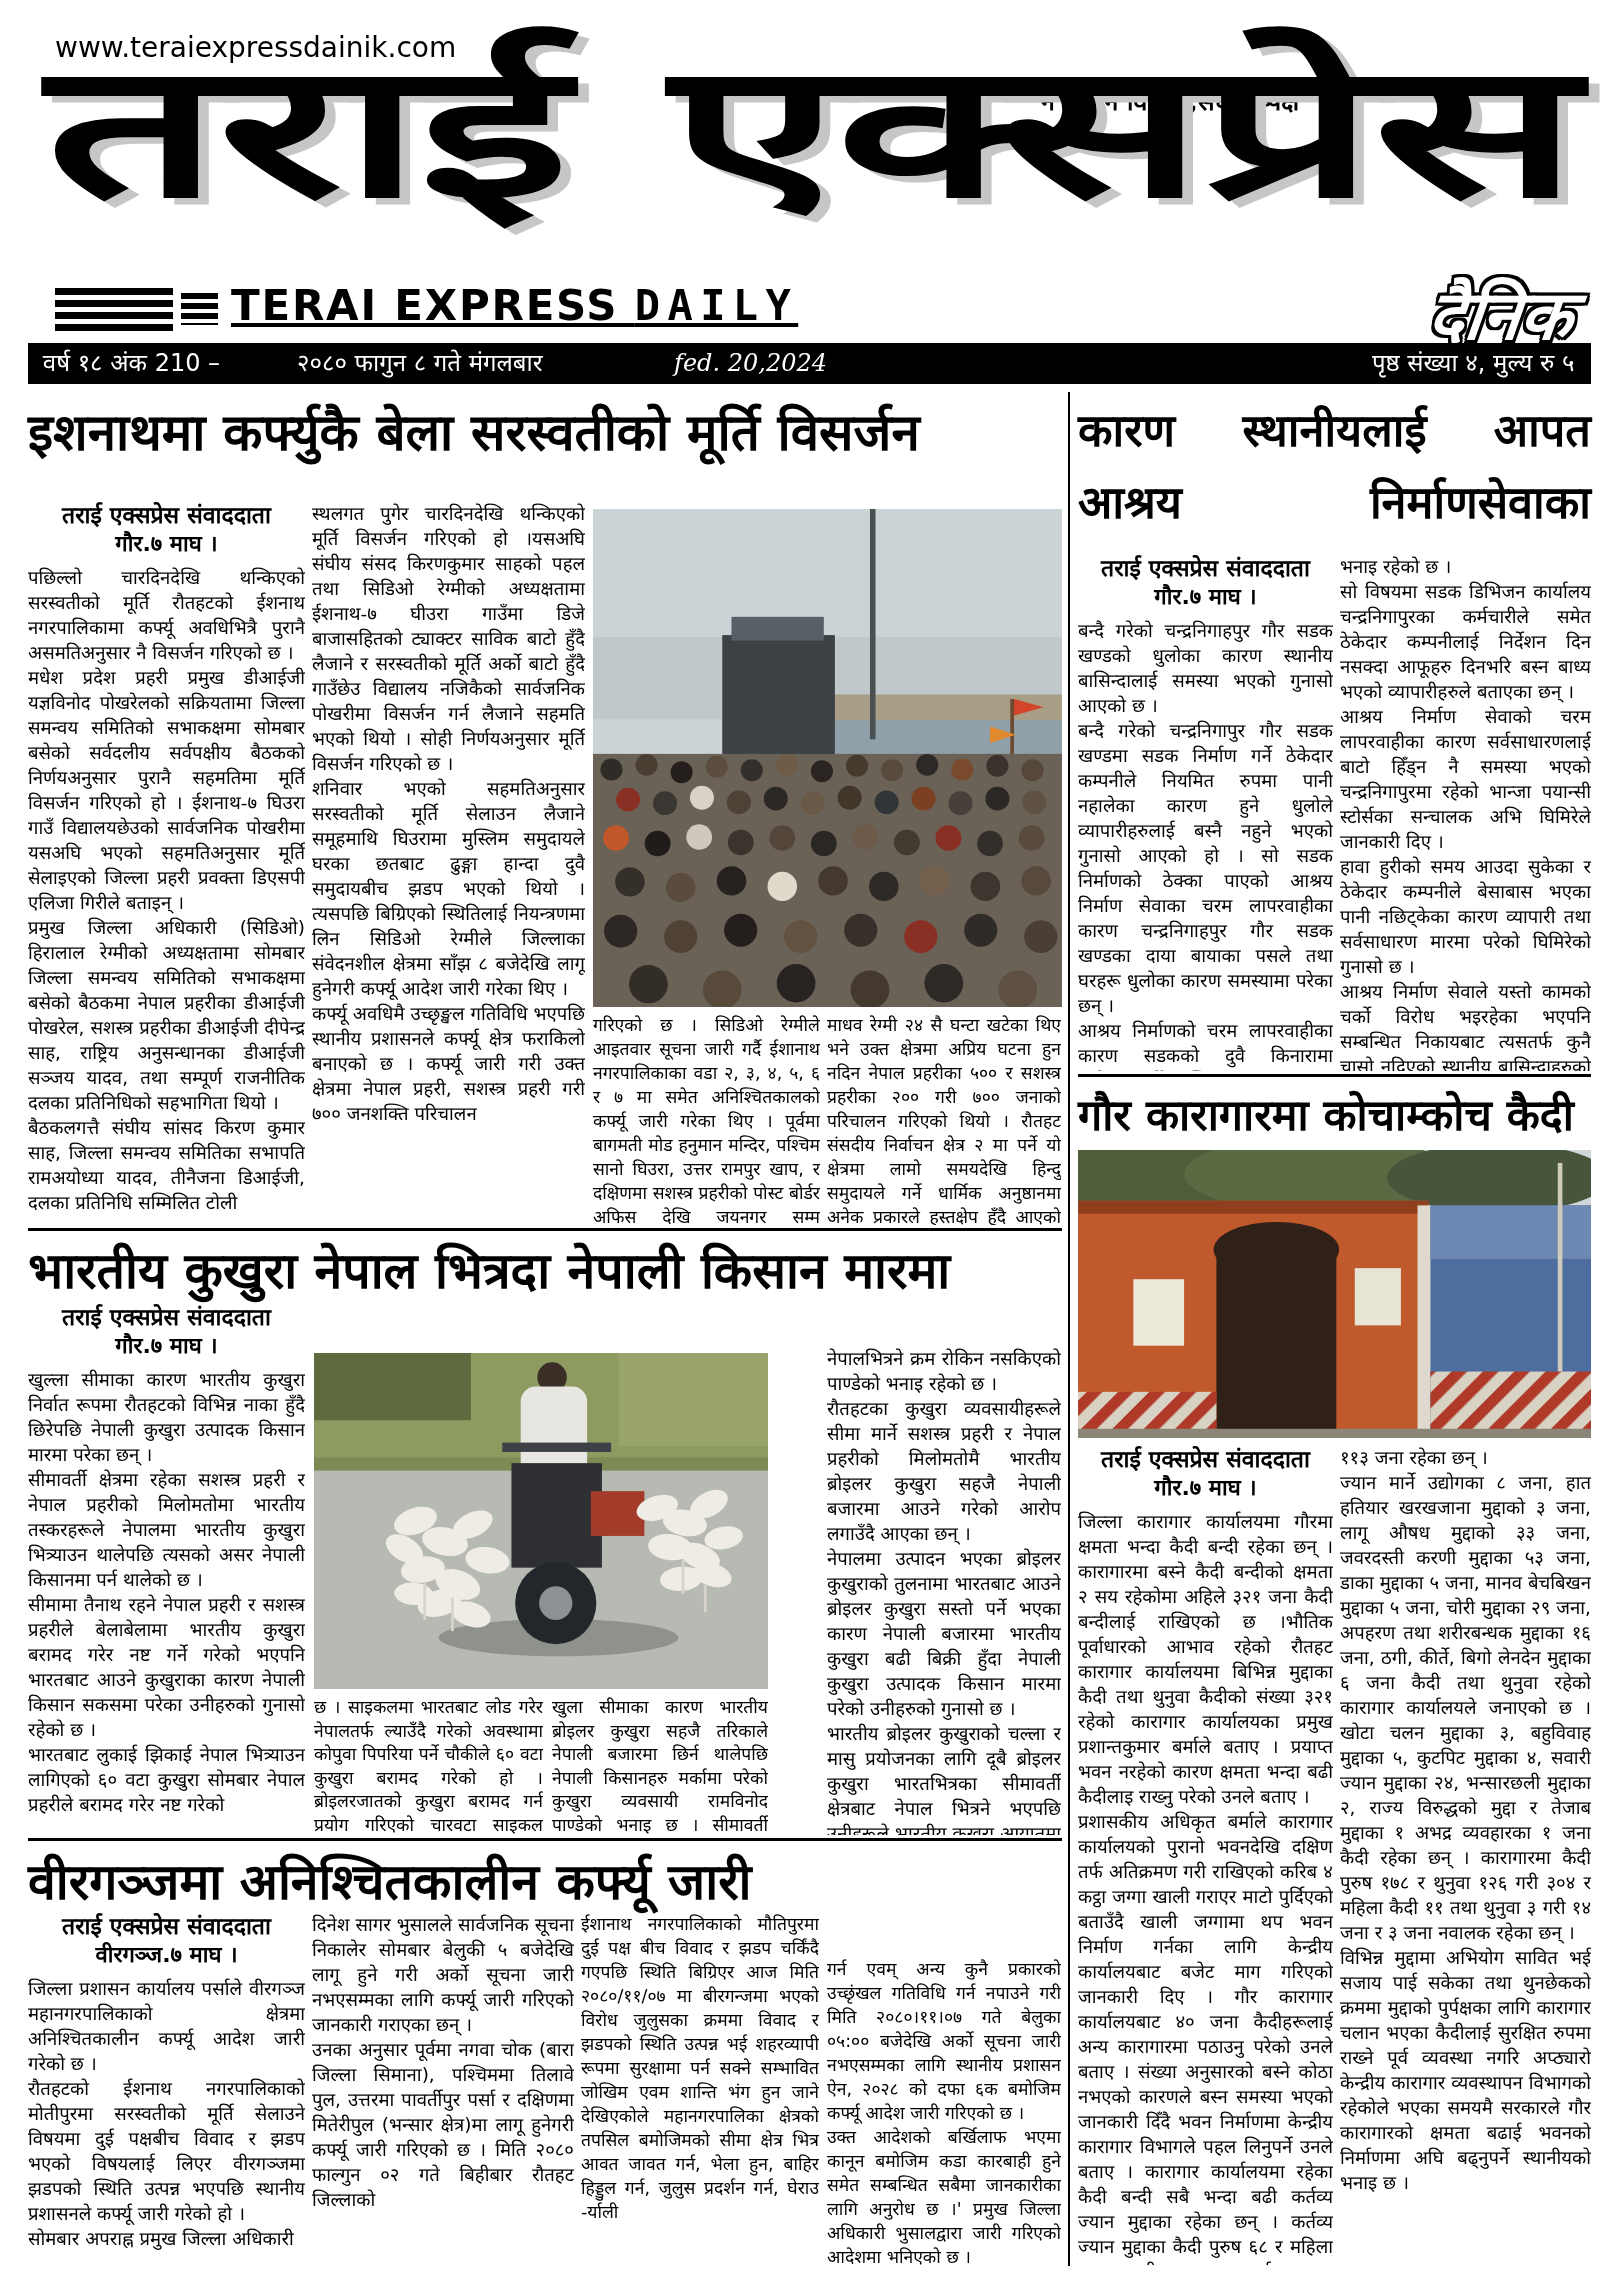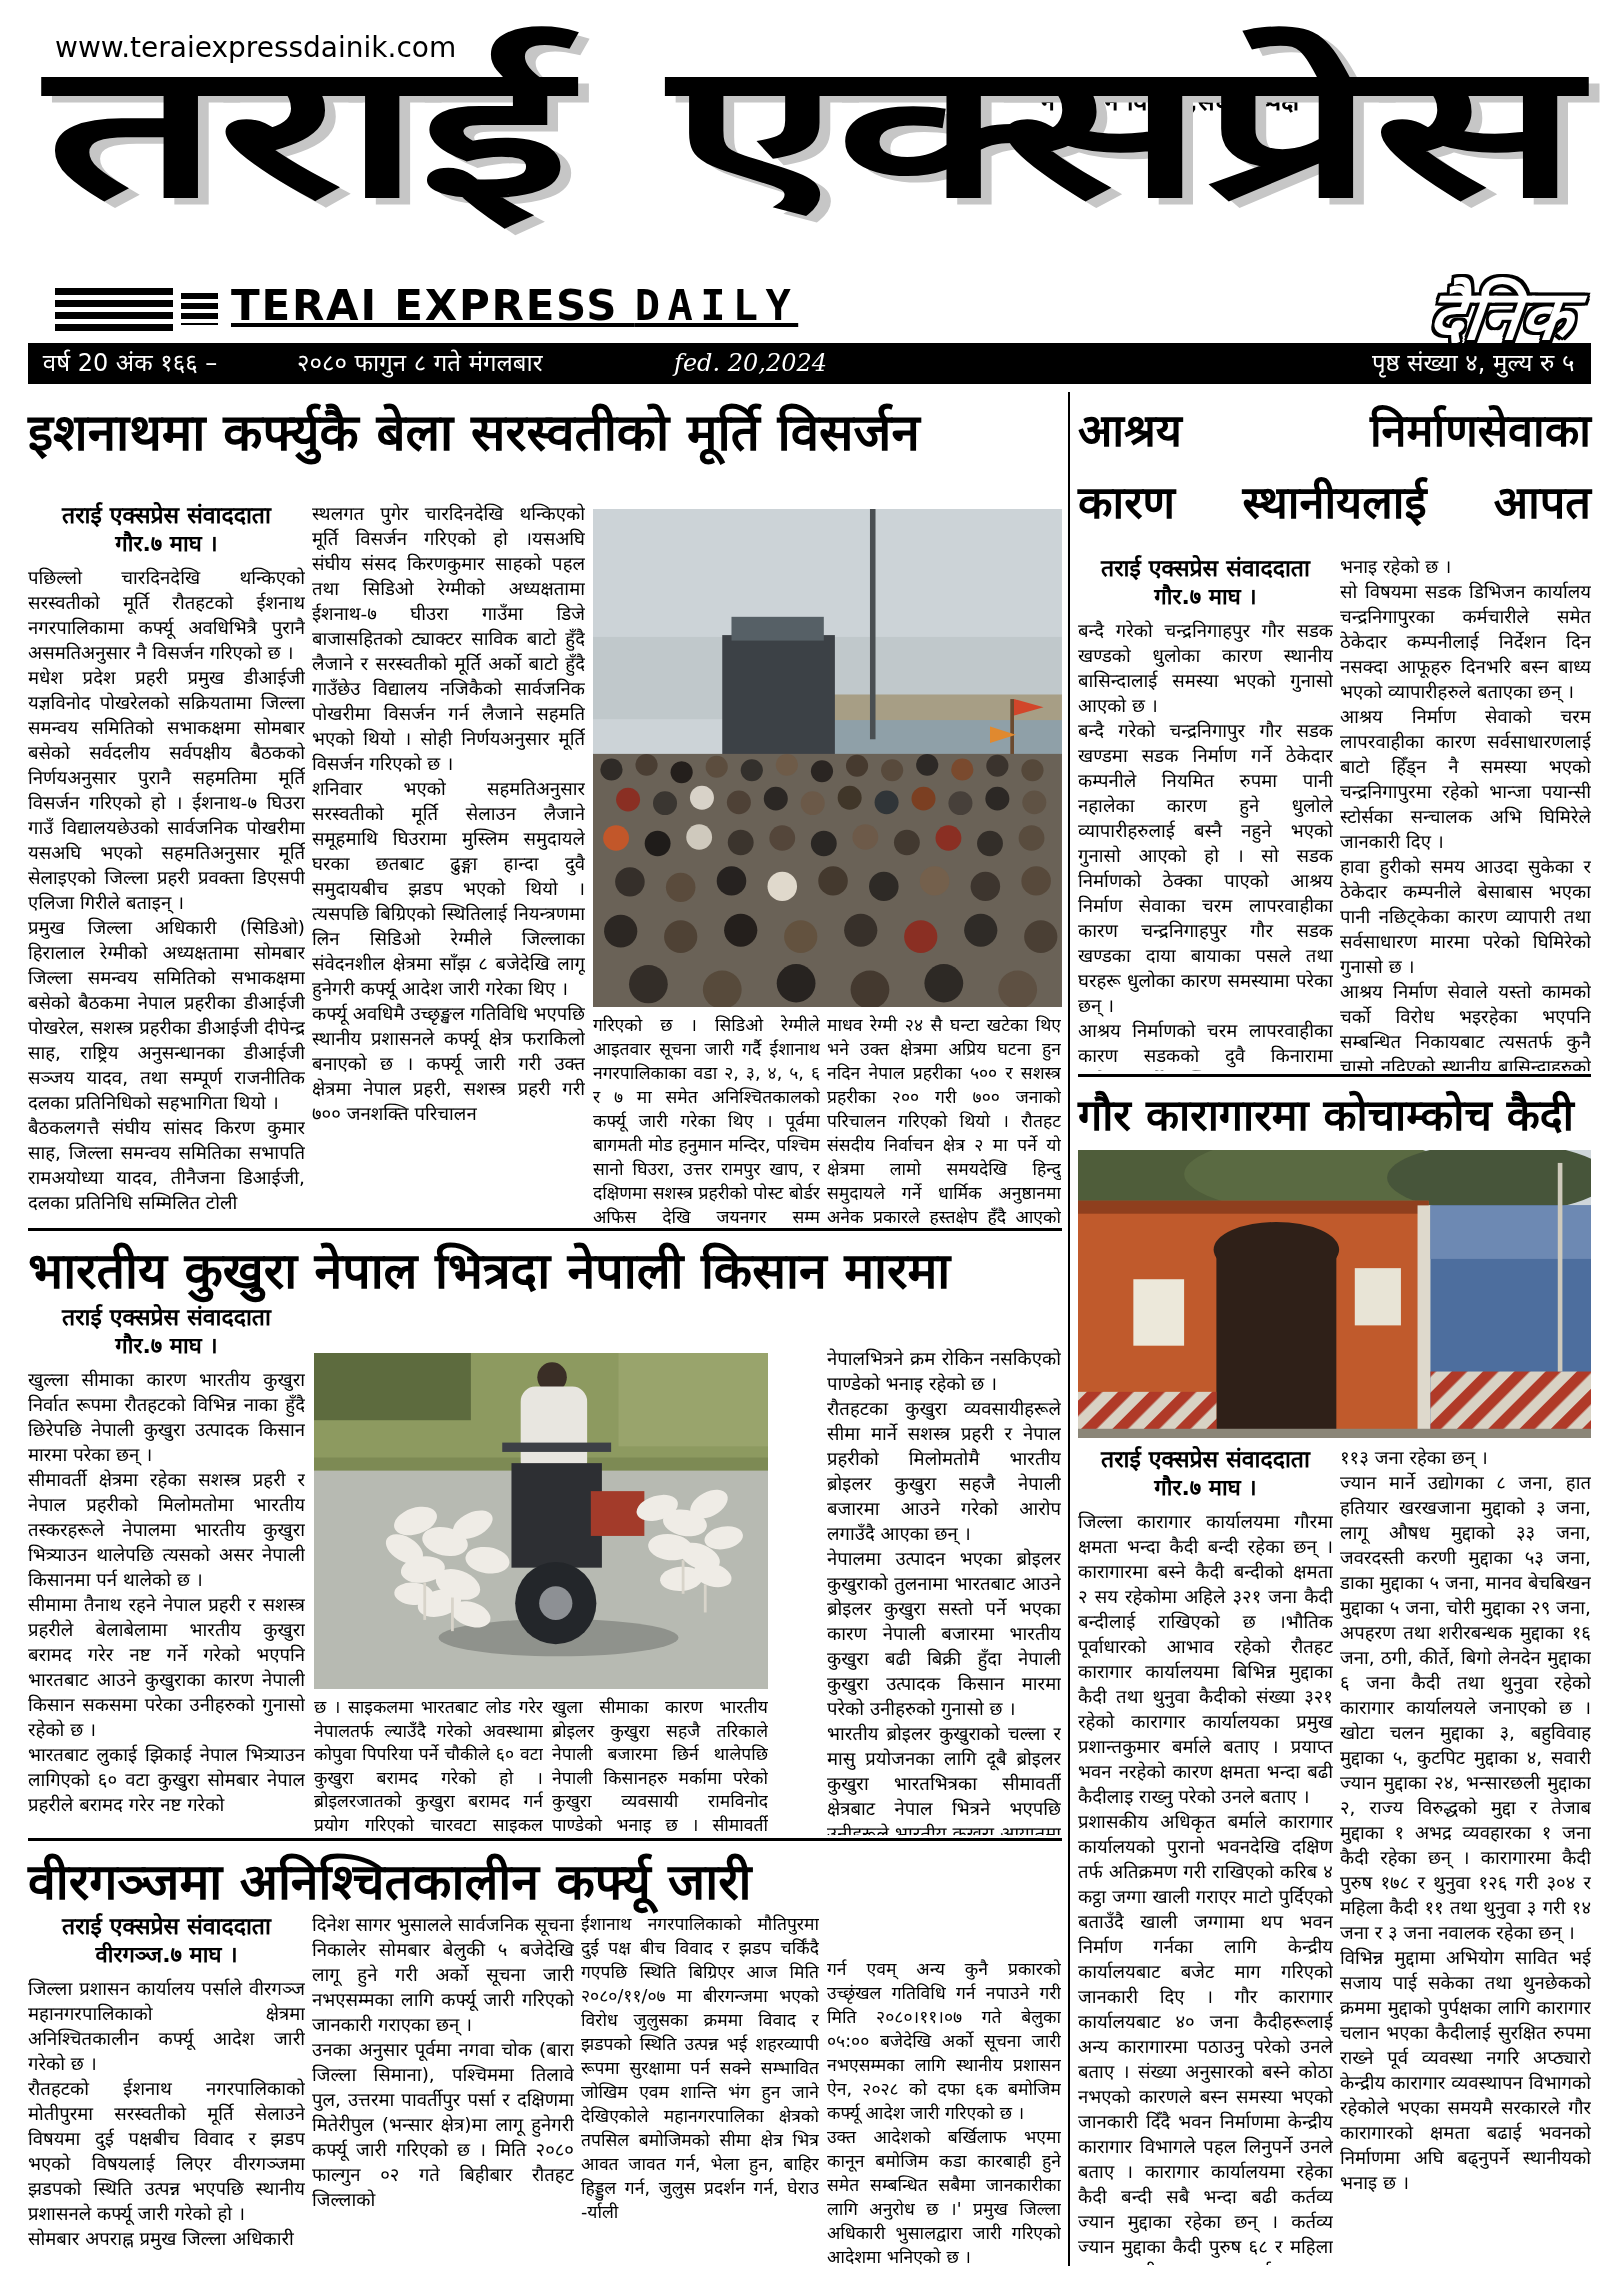--- a/index.html
+++ b/index.html
@@ -55,21 +55,21 @@
     <span class="masthead-inner fit" style="display: inline-block; transform-origin: 0px 50%; transform: scaleX(1.654);">तराई एक्सप्रेस</span>
   </div>
   <div class="abs speedlines"></div>
   <div class="abs speedlines2"></div>
   <div class="abs mast-en">
     <span>TERAI EXPRESS </span><span class="mast-daily">DAILY</span>
   </div>
   <div class="abs dainik">दैनिक</div>
 
   <div class="abs datebar">
-    <span class="db-issue">वर्ष 20 अंक १६६ –</span>
+    <span class="db-issue">वर्ष १८ अंक 210 –</span>
     <span class="db-nep">२०८० फागुन ८ गते मंगलबार</span>
     <span class="db-eng">fed. 20,2024</span>
     <span class="db-page">पृष्ठ संख्या ४, मुल्य रु ५</span>
   </div>
 
   <div class="abs vrule" style="left:1068px;top:392px;height:1874px;"></div>
 
   <div class="abs headline hl-xl fit" style="left: 28px; top: 395px; width: 1034px; display: inline-block; transform-origin: 0px 50%; transform: scaleX(1);">इशनाथमा कर्फ्युकै बेला सरस्वतीको मूर्ति विसर्जन</div>
 
   <div class="abs col" style="left:28px;top:501px;width:277px;height:724px;">
@@ -261,22 +261,22 @@
   </div>
   <div class="abs col" style="left:581px;top:1912px;width:238px;height:353px;">
     <div class="coltext" style="font-size:17.5px;line-height:24px;">ईशानाथ नगरपालिकाको मौतिपुरमा दुई पक्ष बीच विवाद र झडप चर्किंदै गएपछि स्थिति बिग्रिएर आज मिति २०८०/११/०७ मा बीरगन्जमा भएको विरोध जुलुसका क्रममा विवाद र झडपको स्थिति उत्पन्न भई शहरव्यापी रूपमा सुरक्षामा पर्न सक्ने सम्भावित जोखिम एवम शान्ति भंग हुन जाने देखिएकोले महानगरपालिका क्षेत्रको तपसिल बमोजिमको सीमा क्षेत्र भित्र आवत जावत गर्न, भेला हुन, बाहिर हिड्डुल गर्न, जुलुस प्रदर्शन गर्न, घेराउ -र्याली</div>
   </div>
   <div class="abs col" style="left:827px;top:1957px;width:234px;height:353px;">
     <div class="coltext" style="font-size:17.5px;line-height:24px;">गर्न एवम् अन्य कुनै प्रकारको उच्छृंखल गतिविधि गर्न नपाउने गरी मिति २०८०।११।०७ गते बेलुका ०५:०० बजेदेखि अर्को सूचना जारी नभएसम्मका लागि स्थानीय प्रशासन ऐन, २०२८ को दफा ६क बमोजिम कर्फ्यू आदेश जारी गरिएको छ ।
 उक्त आदेशको बर्खिलाफ भएमा कानून बमोजिम कडा कारबाही हुने समेत सम्बन्धित सबैमा जानकारीका लागि अनुरोध छ ।' प्रमुख जिल्ला अधिकारी भुसालद्वारा जारी गरिएको आदेशमा भनिएको छ ।</div>
   </div>
 
   <div class="abs hl-r1" style="left:1078px;top:395px;width:513px;">
+    <div>कारण स्थानीयलाई आपत</div>
     <div>आश्रय निर्माणसेवाका</div>
-    <div>कारण स्थानीयलाई आपत</div>
   </div>
 
   <div class="abs col" style="left:1078px;top:554px;width:255px;height:517px;">
     <div class="byline">
       <div>तराई एक्सप्रेस संवाददाता</div>
       <div class="b2">गौर.७ माघ ।</div>
     </div>
     <div class="coltext">बन्दै गरेको चन्द्रनिगाहपुर गौर सडक खण्डको धुलोका कारण स्थानीय बासिन्दालाई समस्या भएको गुनासो आएको छ ।
 बन्दै गरेको चन्द्रनिगापुर गौर सडक खण्डमा सडक निर्माण गर्ने ठेकेदार कम्पनीले नियमित रुपमा पानी नहालेका कारण हुने धुलोले व्यापारीहरुलाई बस्नै नहुने भएको गुनासो आएको हो । सो सडक निर्माणको ठेक्का पाएको आश्रय निर्माण सेवाका चरम लापरवाहीका कारण चन्द्रनिगाहपुर गौर सडक खण्डका दाया बायाका पसले तथा घरहरू धुलोका कारण समस्यामा परेका छन् ।
 आश्रय निर्माणको चरम लापरवाहीका कारण सडकको दुवै किनारामा बसोबास गर्ने व्यक्ति तथा पसलहरूमा समस्या परेको चन्द्रपुर नगर उद्योग वाणिज्य संघका पूर्व अध्यक्ष वासुदेव अधिकारीको</div>

